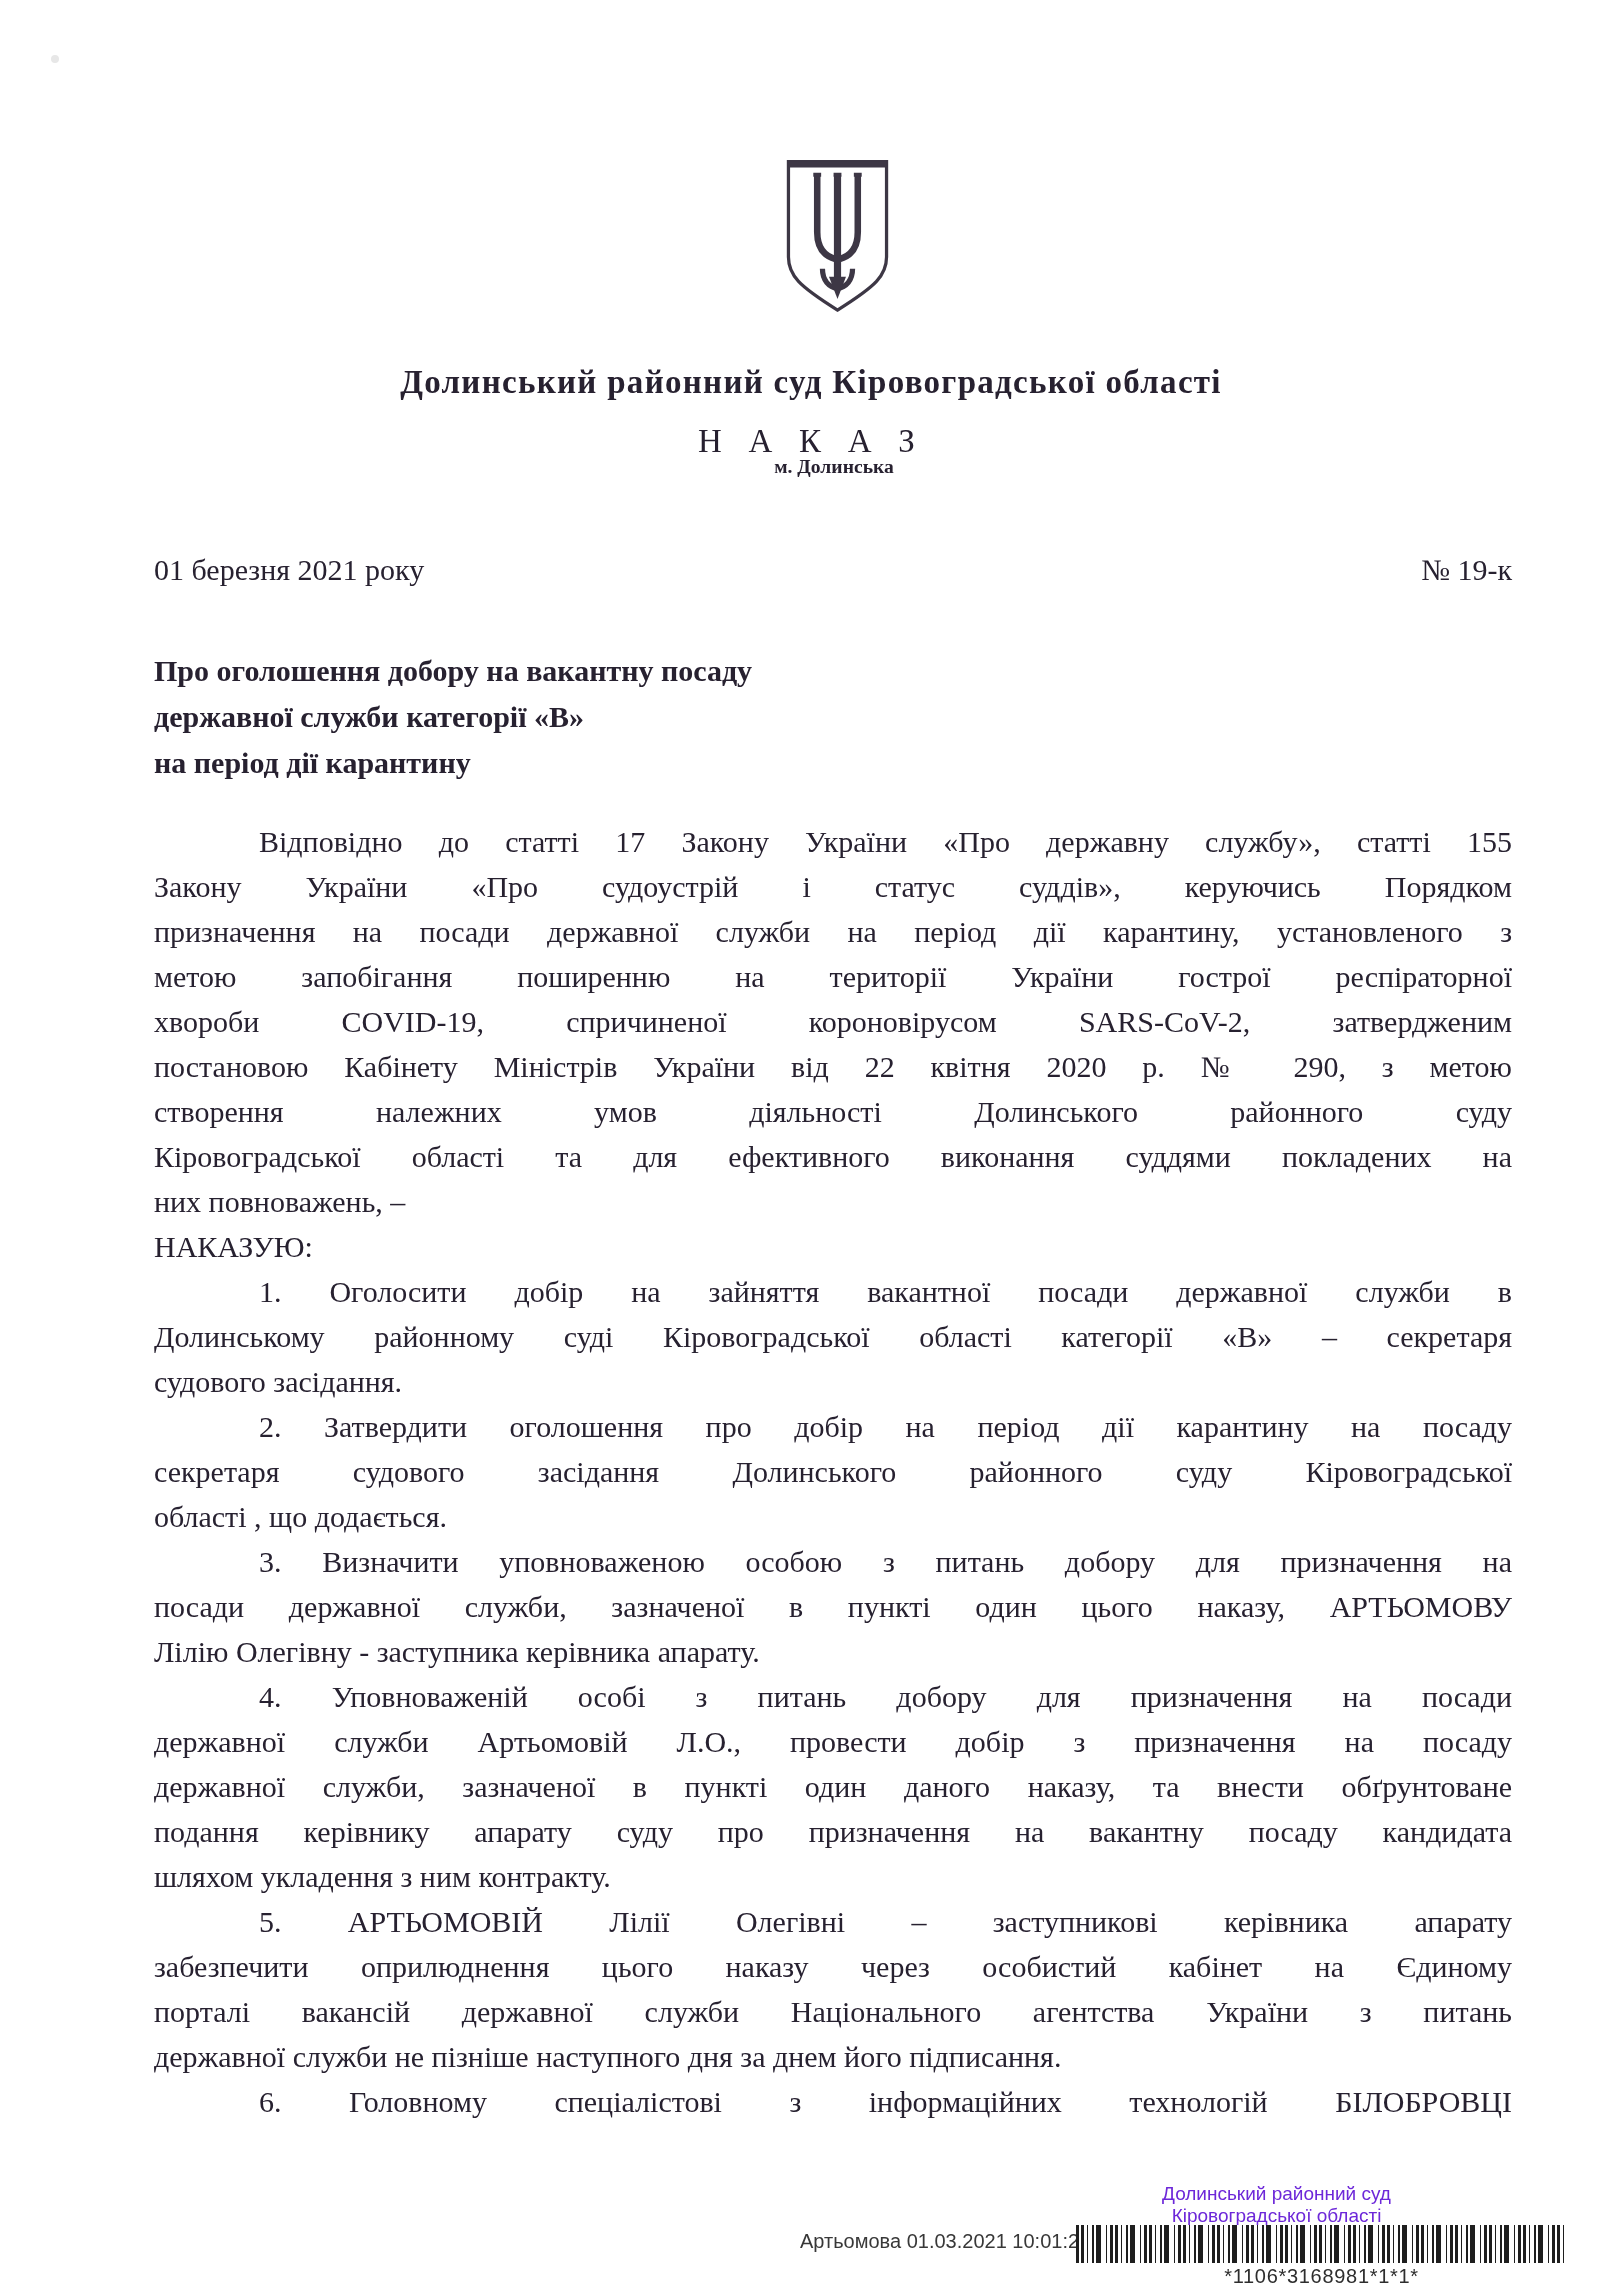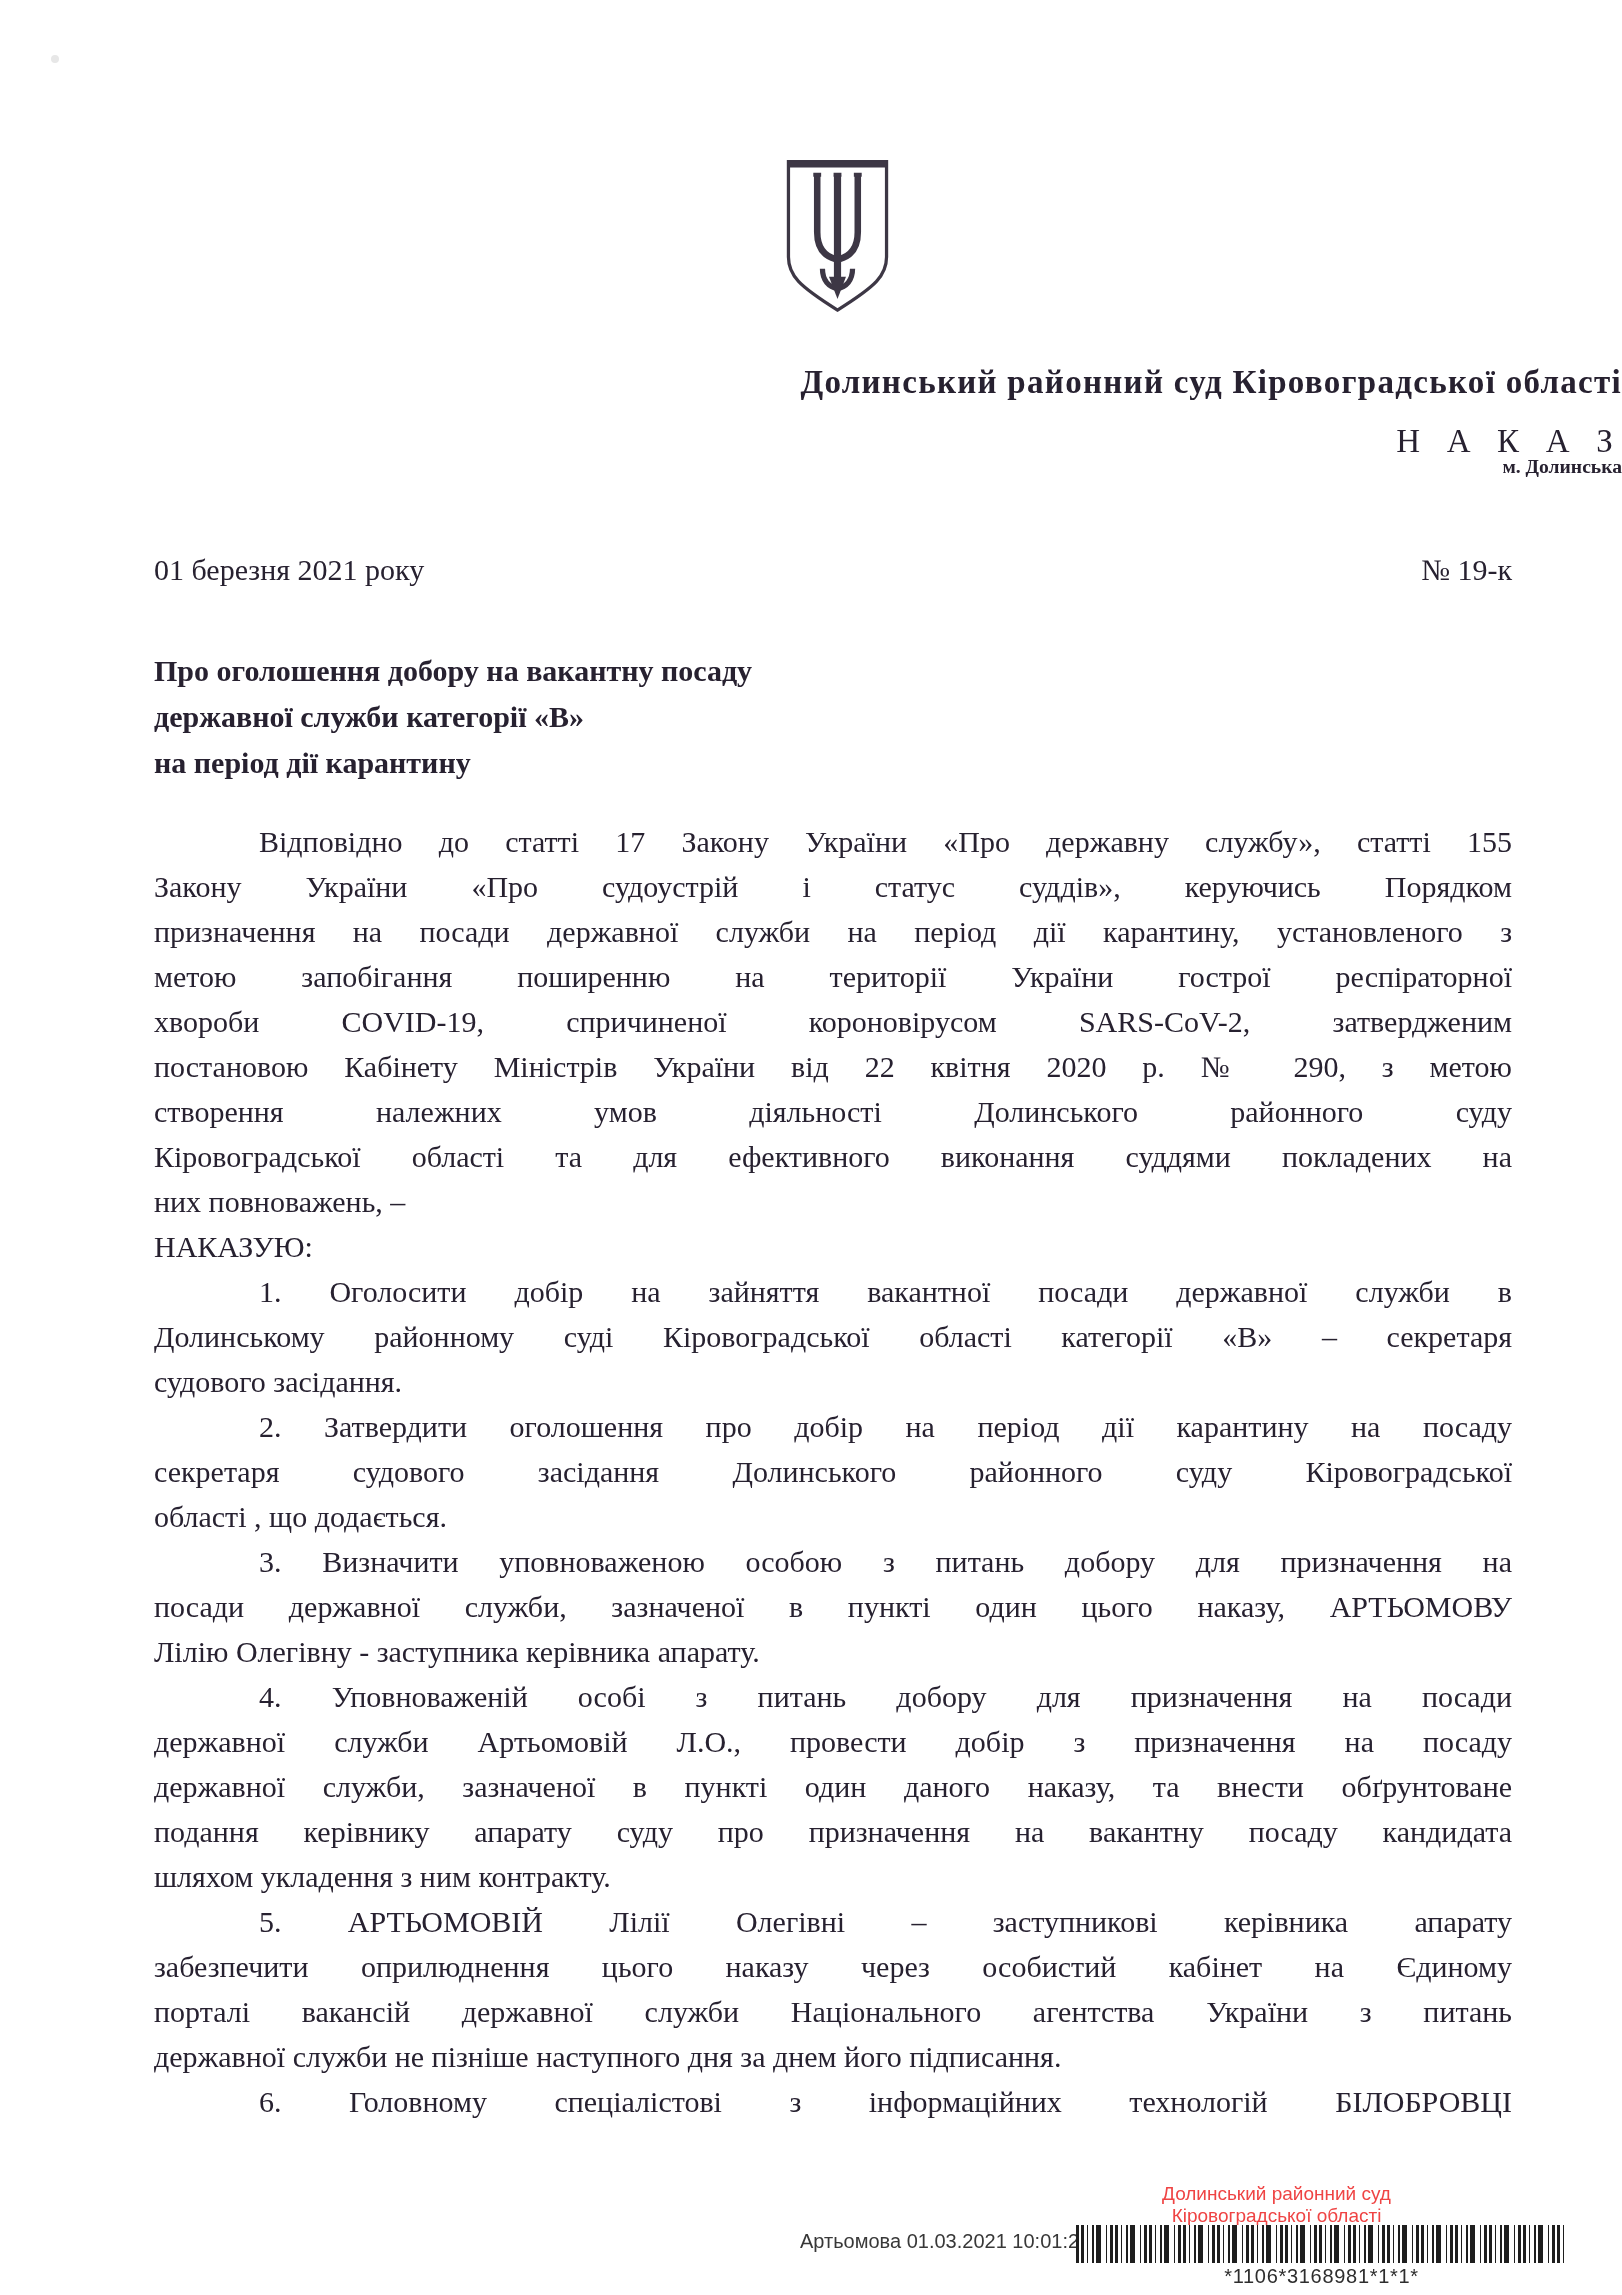--- a/index.html
+++ b/index.html
@@ -2,21 +2,21 @@
 <html style="font-size:10.5px"><head>
 <meta charset="utf-8">
 <style>
   html,body{margin:0;padding:0}
   body{
     width:1622px;height:2295px;position:relative;background:#ffffff;
     font-family:"Liberation Serif","DejaVu Serif",serif;color:#272130;
     overflow:hidden;
   }
   .abs{position:absolute}
-  .center{text-align:right}
+  .center{text-align:center}
 
   .speck{left:51px;top:55px;width:7.9px;height:7.9px;border-radius:50%;background:#e7e7e7}
 
   .emblem{left:783px;top:159px;width:109px;height:155px}
 
   .court-name{left:0;top:364px;width:1622px;font-size:33px;font-weight:bold;letter-spacing:1.3px}
   .doc-type{left:0;top:423px;width:1622px;font-size:33px;font-weight:normal;letter-spacing:9.2px}
   .place{left:46px;top:456px;width:1576px;font-size:19.6px;font-weight:600}
 
   .meta{left:154px;top:553px;width:1358px;font-size:30px;display:flex;justify-content:space-between}
@@ -25,21 +25,21 @@
   .ln{line-height:45px}
   .subject .ln{line-height:46px;font-weight:bold}
   .preamble{margin-top:33px}
   .items{}
   .order-word{font-weight:normal}
   .j{text-align:justify;text-align-last:justify}
   .ind{text-indent:105px}
 
   .footer-stamp{left:1054px;top:2183px;width:445px;text-align:center;
     font-family:"Liberation Sans","DejaVu Sans",sans-serif;font-size:19px;
-    line-height:22px;color:#ef4444}
+    line-height:22px;color:#6d28d9}
   .signature{left:800px;top:2230px;font-family:"Liberation Sans","DejaVu Sans",sans-serif;
     font-size:20px;color:#383838;white-space:nowrap}
   .barcode{left:1076px;top:2225px;width:492px;height:38px;background:
     repeating-linear-gradient(90deg,
       #1e1e1e 0 2.6px, #ffffff 2.6px 4.6px,
       #1e1e1e 4.6px 8.5px, #ffffff 8.5px 11px,
       #1e1e1e 11px 12.4px, #ffffff 12.4px 16.4px,
       #1e1e1e 16.4px 18.3px, #ffffff 18.3px 20px,
       #1e1e1e 20px 25.5px, #ffffff 25.5px 30px,
       #1e1e1e 30px 31px, #ffffff 31px 34px)}

